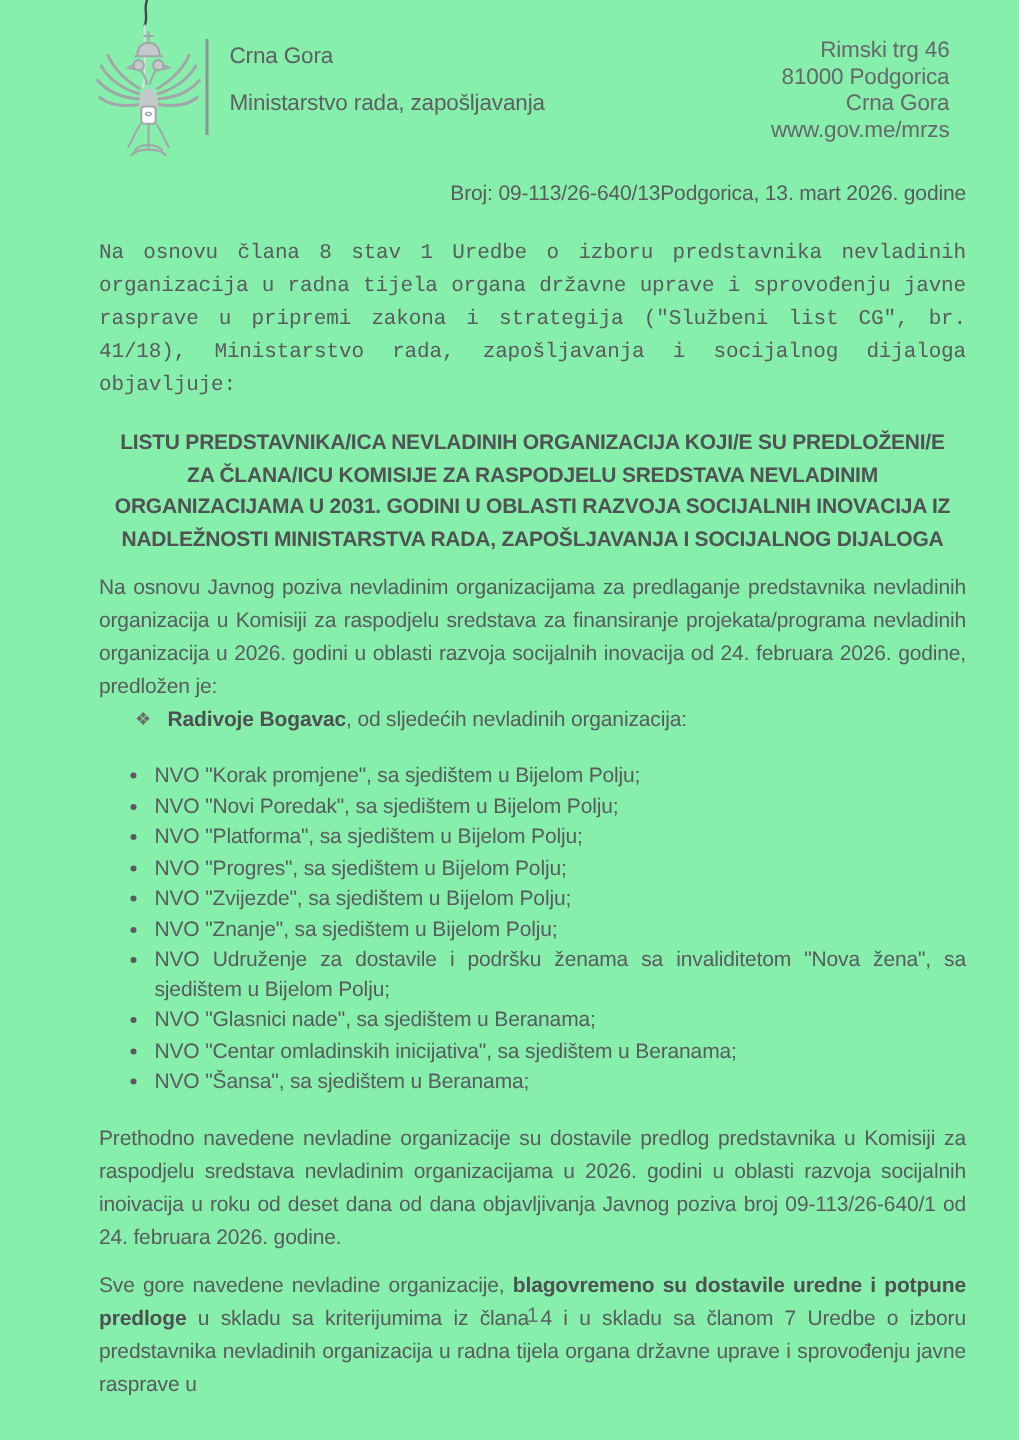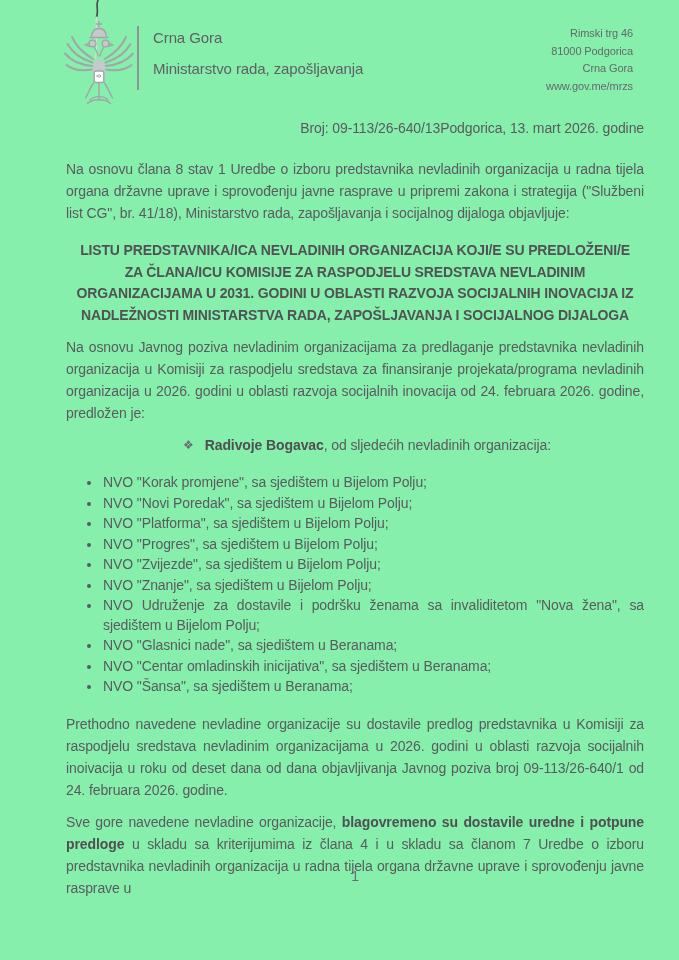--- a/index.html
+++ b/index.html
@@ -7,32 +7,32 @@
   .page{
     position:relative;width:679px;height:960px;background:#86efac;
     font-family:"Liberation Sans","DejaVu Sans",sans-serif;
     color:#595b5e;overflow:hidden;letter-spacing:-0.1px;
   }
   
   .emblem{position:absolute;left:62px;top:20px;width:74px;height:88px;}
   .hdr-divider{position:absolute;left:137px;top:26px;width:2px;height:64px;background:#8f9396;}
   .org-block{position:absolute;left:153px;top:27px;font-size:15px;color:#5e6063;line-height:21px;}
   .org-country{margin-bottom:10px;}
-  .addr-block{position:absolute;top:25px;right:46px;text-align:right;font-size:11px;line-height:17.5px;color:#666official87a;color:#66686b;}
+  .addr-block{position:absolute;top:25px;right:46px;text-align:right;font-size:15px;line-height:17.5px;color:#666official87a;color:#66686b;}
   
   .content{position:absolute;left:66px;top:118px;width:578px;font-size:14px;line-height:22px;}
   .meta-row{display:flex;justify-content:flex-end;line-height:20px;}
   .content p{margin:0;}
-  .p-intro{margin-top:20px !important;text-align:justify;}
+  .p-intro{margin-top:20px !important;text-align:justify;font-family:Liberation Mono, monospace;}
   .doc-title{
     margin-top:16px !important;text-align:center;font-weight:bold;color:#505254;
     line-height:21.5px;letter-spacing:-0.15px;padding:0 5px;
   }
   .p-basis{margin-top:10px !important;text-align:justify;}
-  .nominee{margin-top:10px;padding-left:24px;line-height:22px;text-align:center;}
+  .nominee{padding-left:24px;line-height:22px;}
   .diamond{display:inline-block;margin-right:11px;font-size:12px;color:#6a6c6e;transform:translateY(-1px);
     font-family:"DejaVu Sans",sans-serif;}
   .nominee strong,.p-closing2 strong{color:#4e5052;font-weight:bold;}
   .org-list{
     margin:16px 0 0;padding-left:36px;list-style:disc;line-height:19.5px;text-align:justify;
   }
   .org-list li{margin:0 0 1px;padding-left:1px;}
   .p-closing1{margin-top:16px !important;text-align:justify;}
   .p-closing2{margin-top:10px !important;text-align:justify;}
   .page-number{position:absolute;left:66px;top:868px;width:578px;text-align:center;font-size:14px;color:#6b6d70;}

